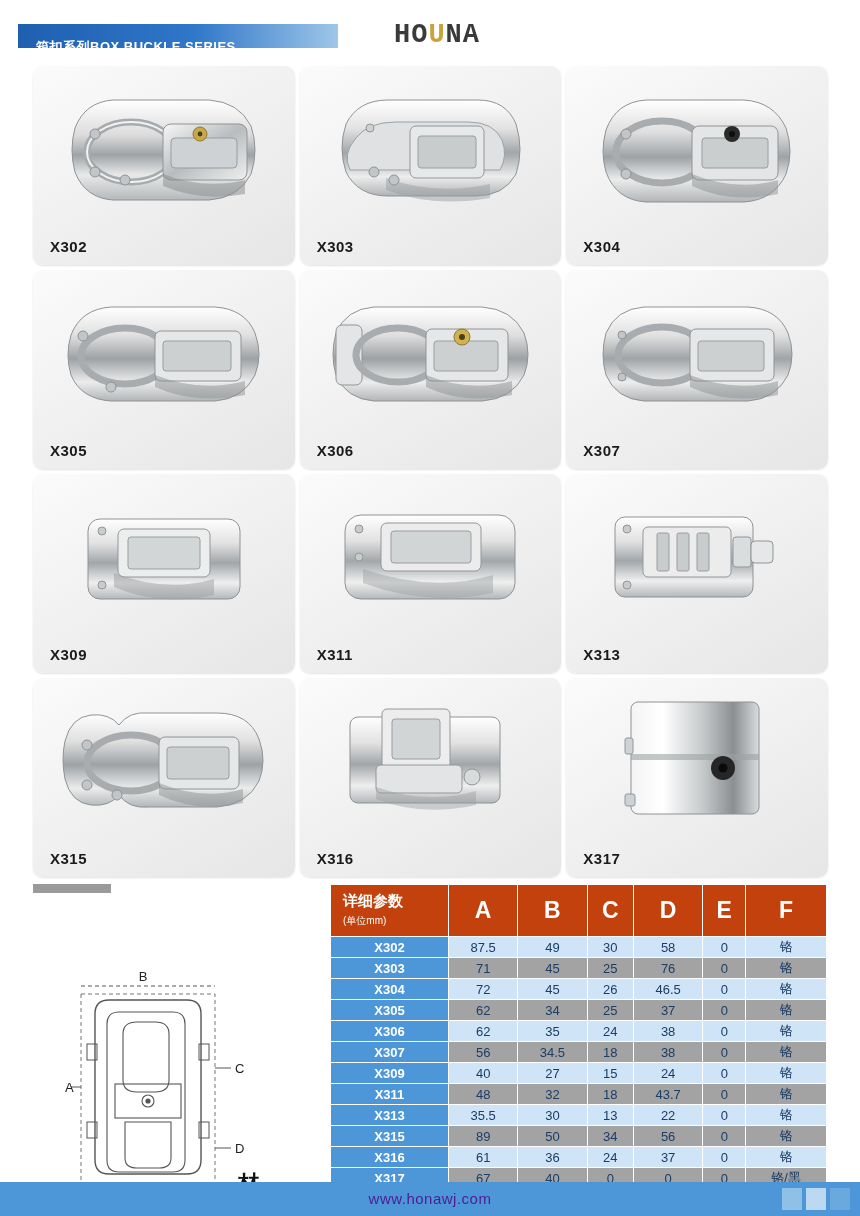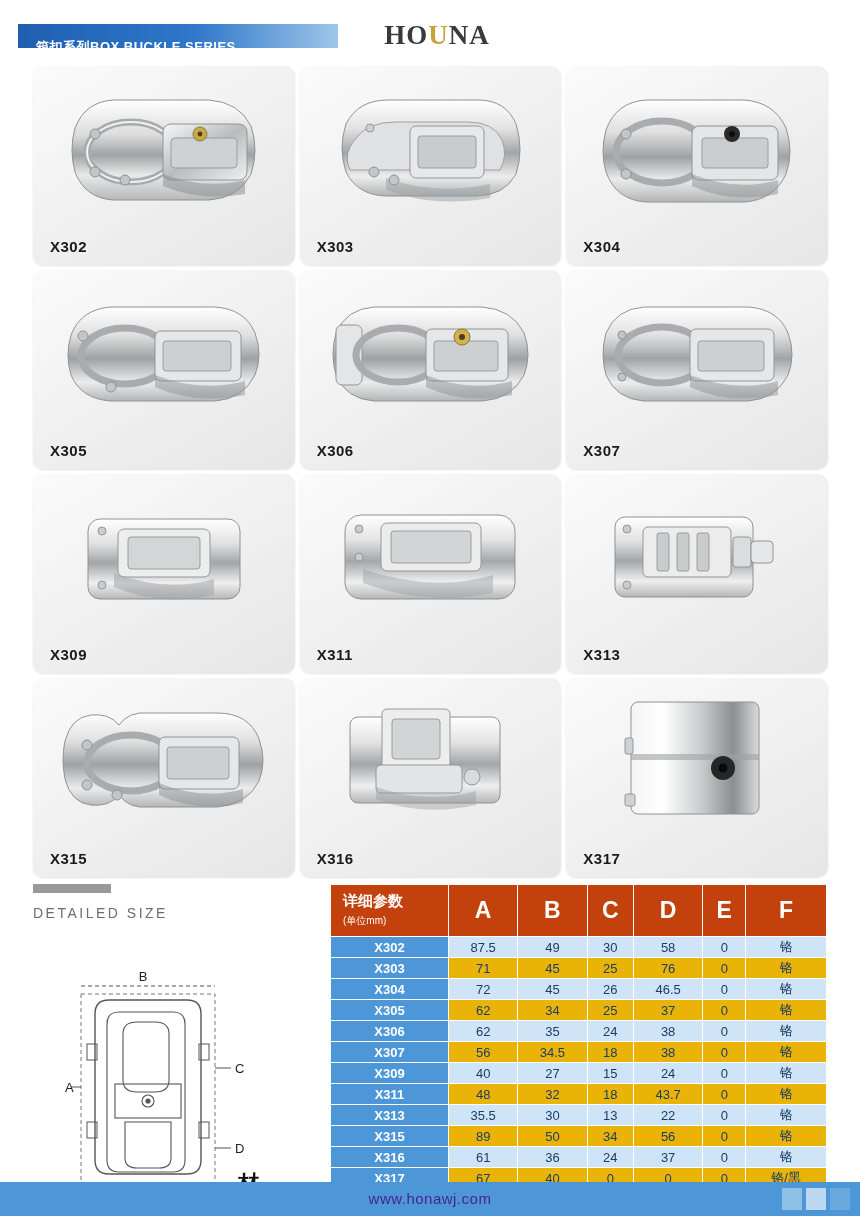--- a/index.html
+++ b/index.html
@@ -47,21 +47,21 @@
     position: absolute;
     left: 0; top: 19px;
     width: 130px; height: 1px;
     background: #8a8a8a;
   }
   .logo-text {
     position: absolute;
     left: 0; top: 0;
     width: 130px;
     text-align: center;
-    font-family: Liberation Serif, serif;
+    font-family: Liberation Mono, monospace;
     font-size: 27px;
     font-weight: bold;
     letter-spacing: 1px;
     color: #3a3a3a;
     background: #ffffff;
     padding: 4px 0 3px 0;
   }
   .logo-text .accent { color: #c8a23c; }
 
   
@@ -183,21 +183,21 @@
     height: 21px;
     font-size: 13px;
   }
   table.spec tbody tr td.model {
     background: #4d97d9;
     color: #ffffff;
     font-weight: bold;
     font-size: 13px;
   }
   table.spec tbody tr.odd td.val { background: #cfe4f6; }
-  table.spec tbody tr.even td.val { background: #eab308; }
+  table.spec tbody tr.even td.val { background: #a3a3a3; }
 
   
   .footer {
     position: absolute;
     left: 0; bottom: 0;
     width: 860px; height: 34px;
     background: #4d97d9;
   }
   .footer-url {
     position: absolute;
@@ -544,21 +544,20 @@
           </svg>
         </div>
         <div class="card-label">X317</div>
       </div>
     </div>
 
   </div>
 
   <div class="size-sec">
     <div class="size-bar"></div>
-    <div class="size-title-en">DETAILED SIZE</div>
 
     <div class="diagram">
       <svg width="230" height="230" viewBox="0 0 230 230">
 
         <rect x="18" y="22" width="134" height="190" fill="none" stroke="#777" stroke-width="1" stroke-dasharray="4 3"></rect>
 
         <path d="M32 42 q0 -14 14 -14 h78 q14 0 14 14 v146 q0 14 -14 14 h-78 q-14 0 -14 -14 z" fill="none" stroke="#555" stroke-width="1.4"></path>
         <path d="M44 52 q0 -12 12 -12 h54 q12 0 12 12 v136 q0 12 -12 12 h-54 q-12 0 -12 -12 z" fill="none" stroke="#555" stroke-width="1.1"></path>
 
         <path d="M60 62 q0 -12 14 -12 h18 q14 0 14 12 v46 q0 12 -14 12 h-18 q-14 0 -14 -12 z" fill="none" stroke="#555" stroke-width="1.1"></path>

